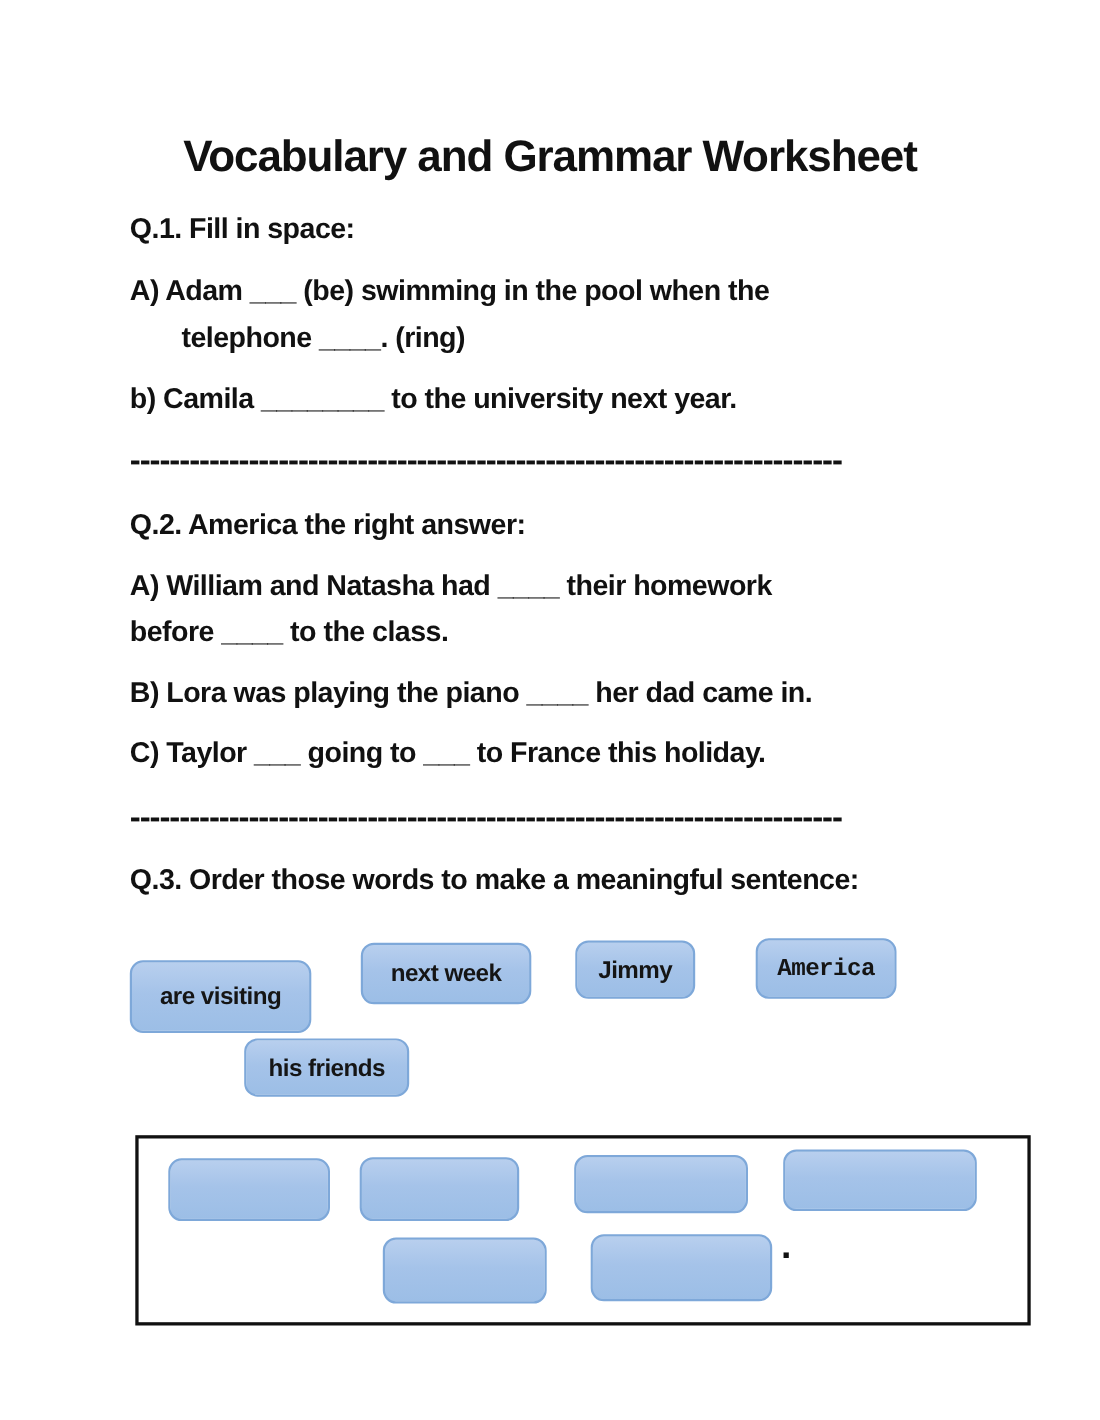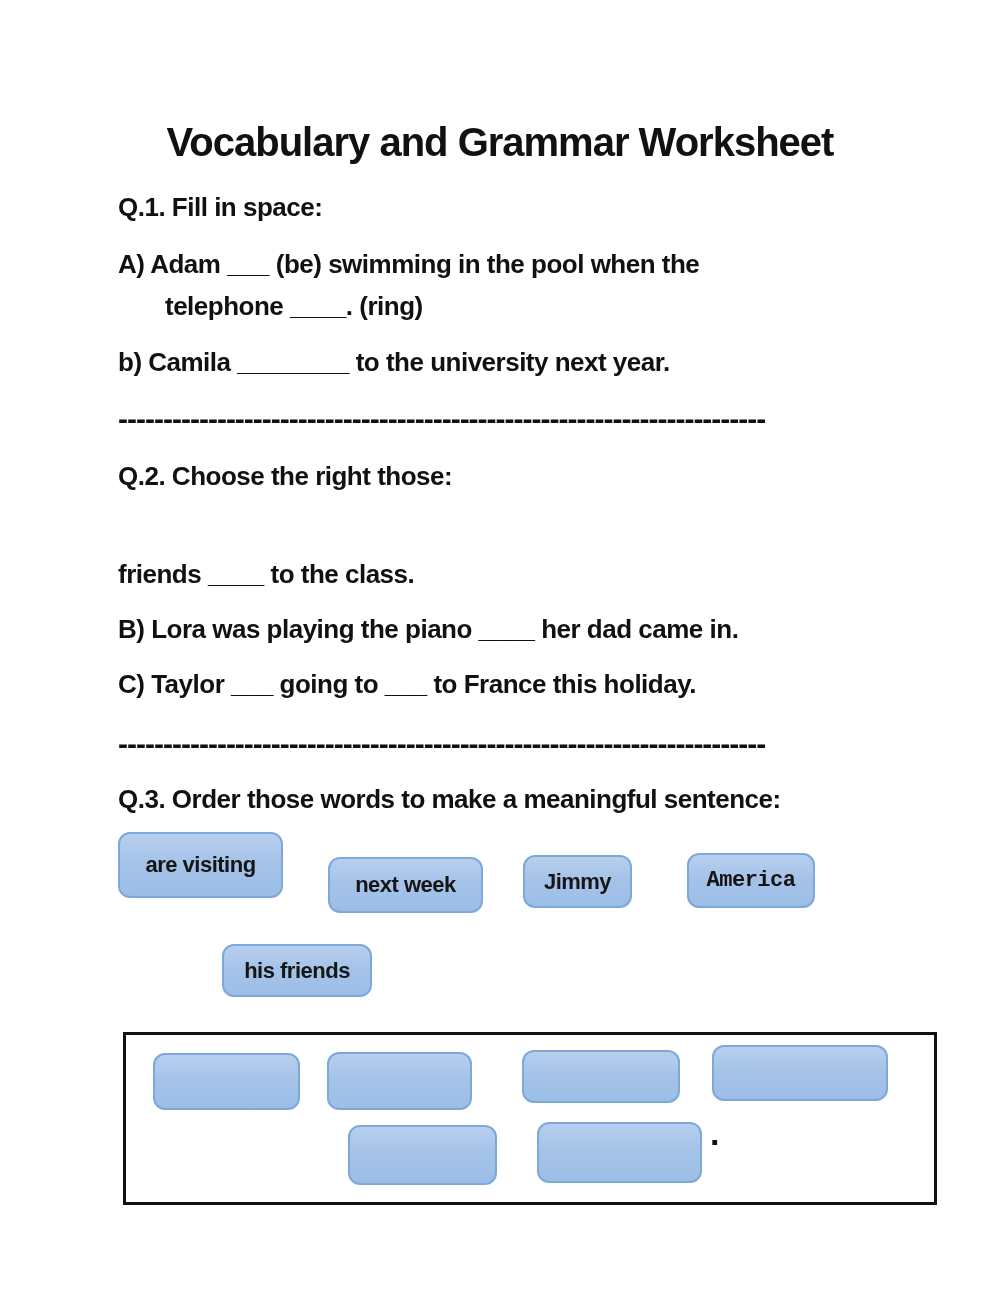--- a/index.html
+++ b/index.html
@@ -45,21 +45,21 @@
     background: linear-gradient(180deg, #b8cfee 0%, #a5c3e9 45%, #9cbee6 100%);
     display: flex;
     align-items: center;
     justify-content: center;
     font-size: 22px;
     font-weight: bold;
     letter-spacing: -0.5px;
     color: #151515;
   }
   
-  .chip-are-visiting { left: 118px; top: 832px; width: 165px; height: 66px; }
+  .chip-are-visiting { left: 118px; top: 873px; width: 165px; height: 66px; }
   .chip-next-week    { left: 328px; top: 857px; width: 155px; height: 56px; }
   .chip-jimmy        { left: 523px; top: 855px; width: 109px; height: 53px; }
   .chip-america      { left: 687px; top: 853px; width: 128px; height: 55px; font-family: Liberation Mono, monospace; }
   .chip-his-friends  { left: 222px; top: 944px; width: 150px; height: 53px; }
   .chip-and          { left: 582px; top: 943px; width: 150px; height: 50px; }
   
   .answer-box {
     position: absolute;
     left: 123px; top: 1032px;
     width: 814px; height: 173px;
@@ -108,22 +108,23 @@
 
   <div class="title">Vocabulary and Grammar Worksheet</div>
 
   <div class="line y-q1h">Q.1. Fill in space:</div>
   <div class="line y-q1a1">A) Adam ___ (be) swimming in the pool when the</div>
   <div class="line y-q1a2">telephone ____. (ring)</div>
   <div class="line y-q1b">b) Camila ________ to the university next year.</div>
 
   <div class="divider y-div1">------------------------------------------------------------------------</div>
 
-  <div class="line y-q2h">Q.2. Choose the right those:</div>
-  <div class="line y-q2a2">friends ____ to the class.</div>
+  <div class="line y-q2h">Q.2. America the right answer:</div>
+  <div class="line y-q2a1">A) William and Natasha had ____ their homework</div>
+  <div class="line y-q2a2">before ____ to the class.</div>
   <div class="line y-q2b">B) Lora was playing the piano ____ her dad came in.</div>
   <div class="line y-q2c">C) Taylor ___ going to ___ to France this holiday.</div>
 
   <div class="divider y-div2">------------------------------------------------------------------------</div>
 
   <div class="line y-q3h">Q.3. Order those words to make a meaningful sentence:</div>
 
   <div class="chip chip-are-visiting">
     <span>are visiting</span>
   </div>

